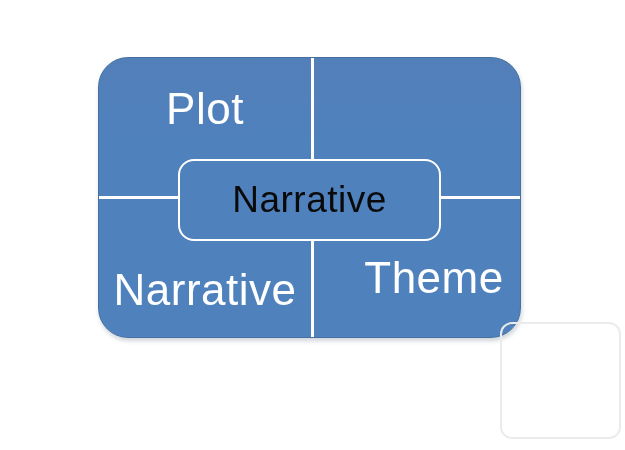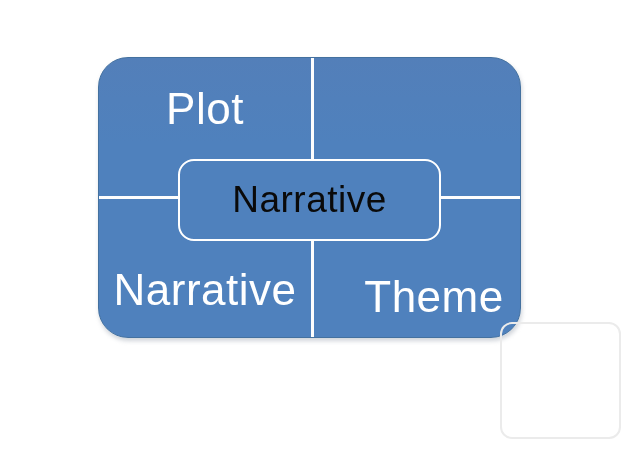--- a/index.html
+++ b/index.html
@@ -42,21 +42,21 @@
     position: absolute;
     display: flex; align-items: center; justify-content: center;
     color: var(--quadrant_text);
     font-size: 44px;
     letter-spacing: 0.5px;
     white-space: nowrap;
   }
   .q-tl { left: 0;     top: 0;     width: 212px; height: 101px; }
   .q-tr { left: 215px; top: 0;     width: 208px; height: 101px; }
   .q-bl { left: 0;     top: 183px; width: 212px; height: 98px; }
-  .q-br { left: 215px; top: 190px; width: 240px; height: 98px; }
+  .q-br { left: 215px; top: 171px; width: 240px; height: 98px; }
   .center-node {
     position: absolute;
     left: 79px; top: 101px;
     width: 263px; height: 82px;
     background: var(--center_fill);
     border: 2px solid var(--center_border);
     border-radius: 16px;
     display: flex; align-items: center; justify-content: center;
     color: var(--center_text);
     font-size: 37px;

